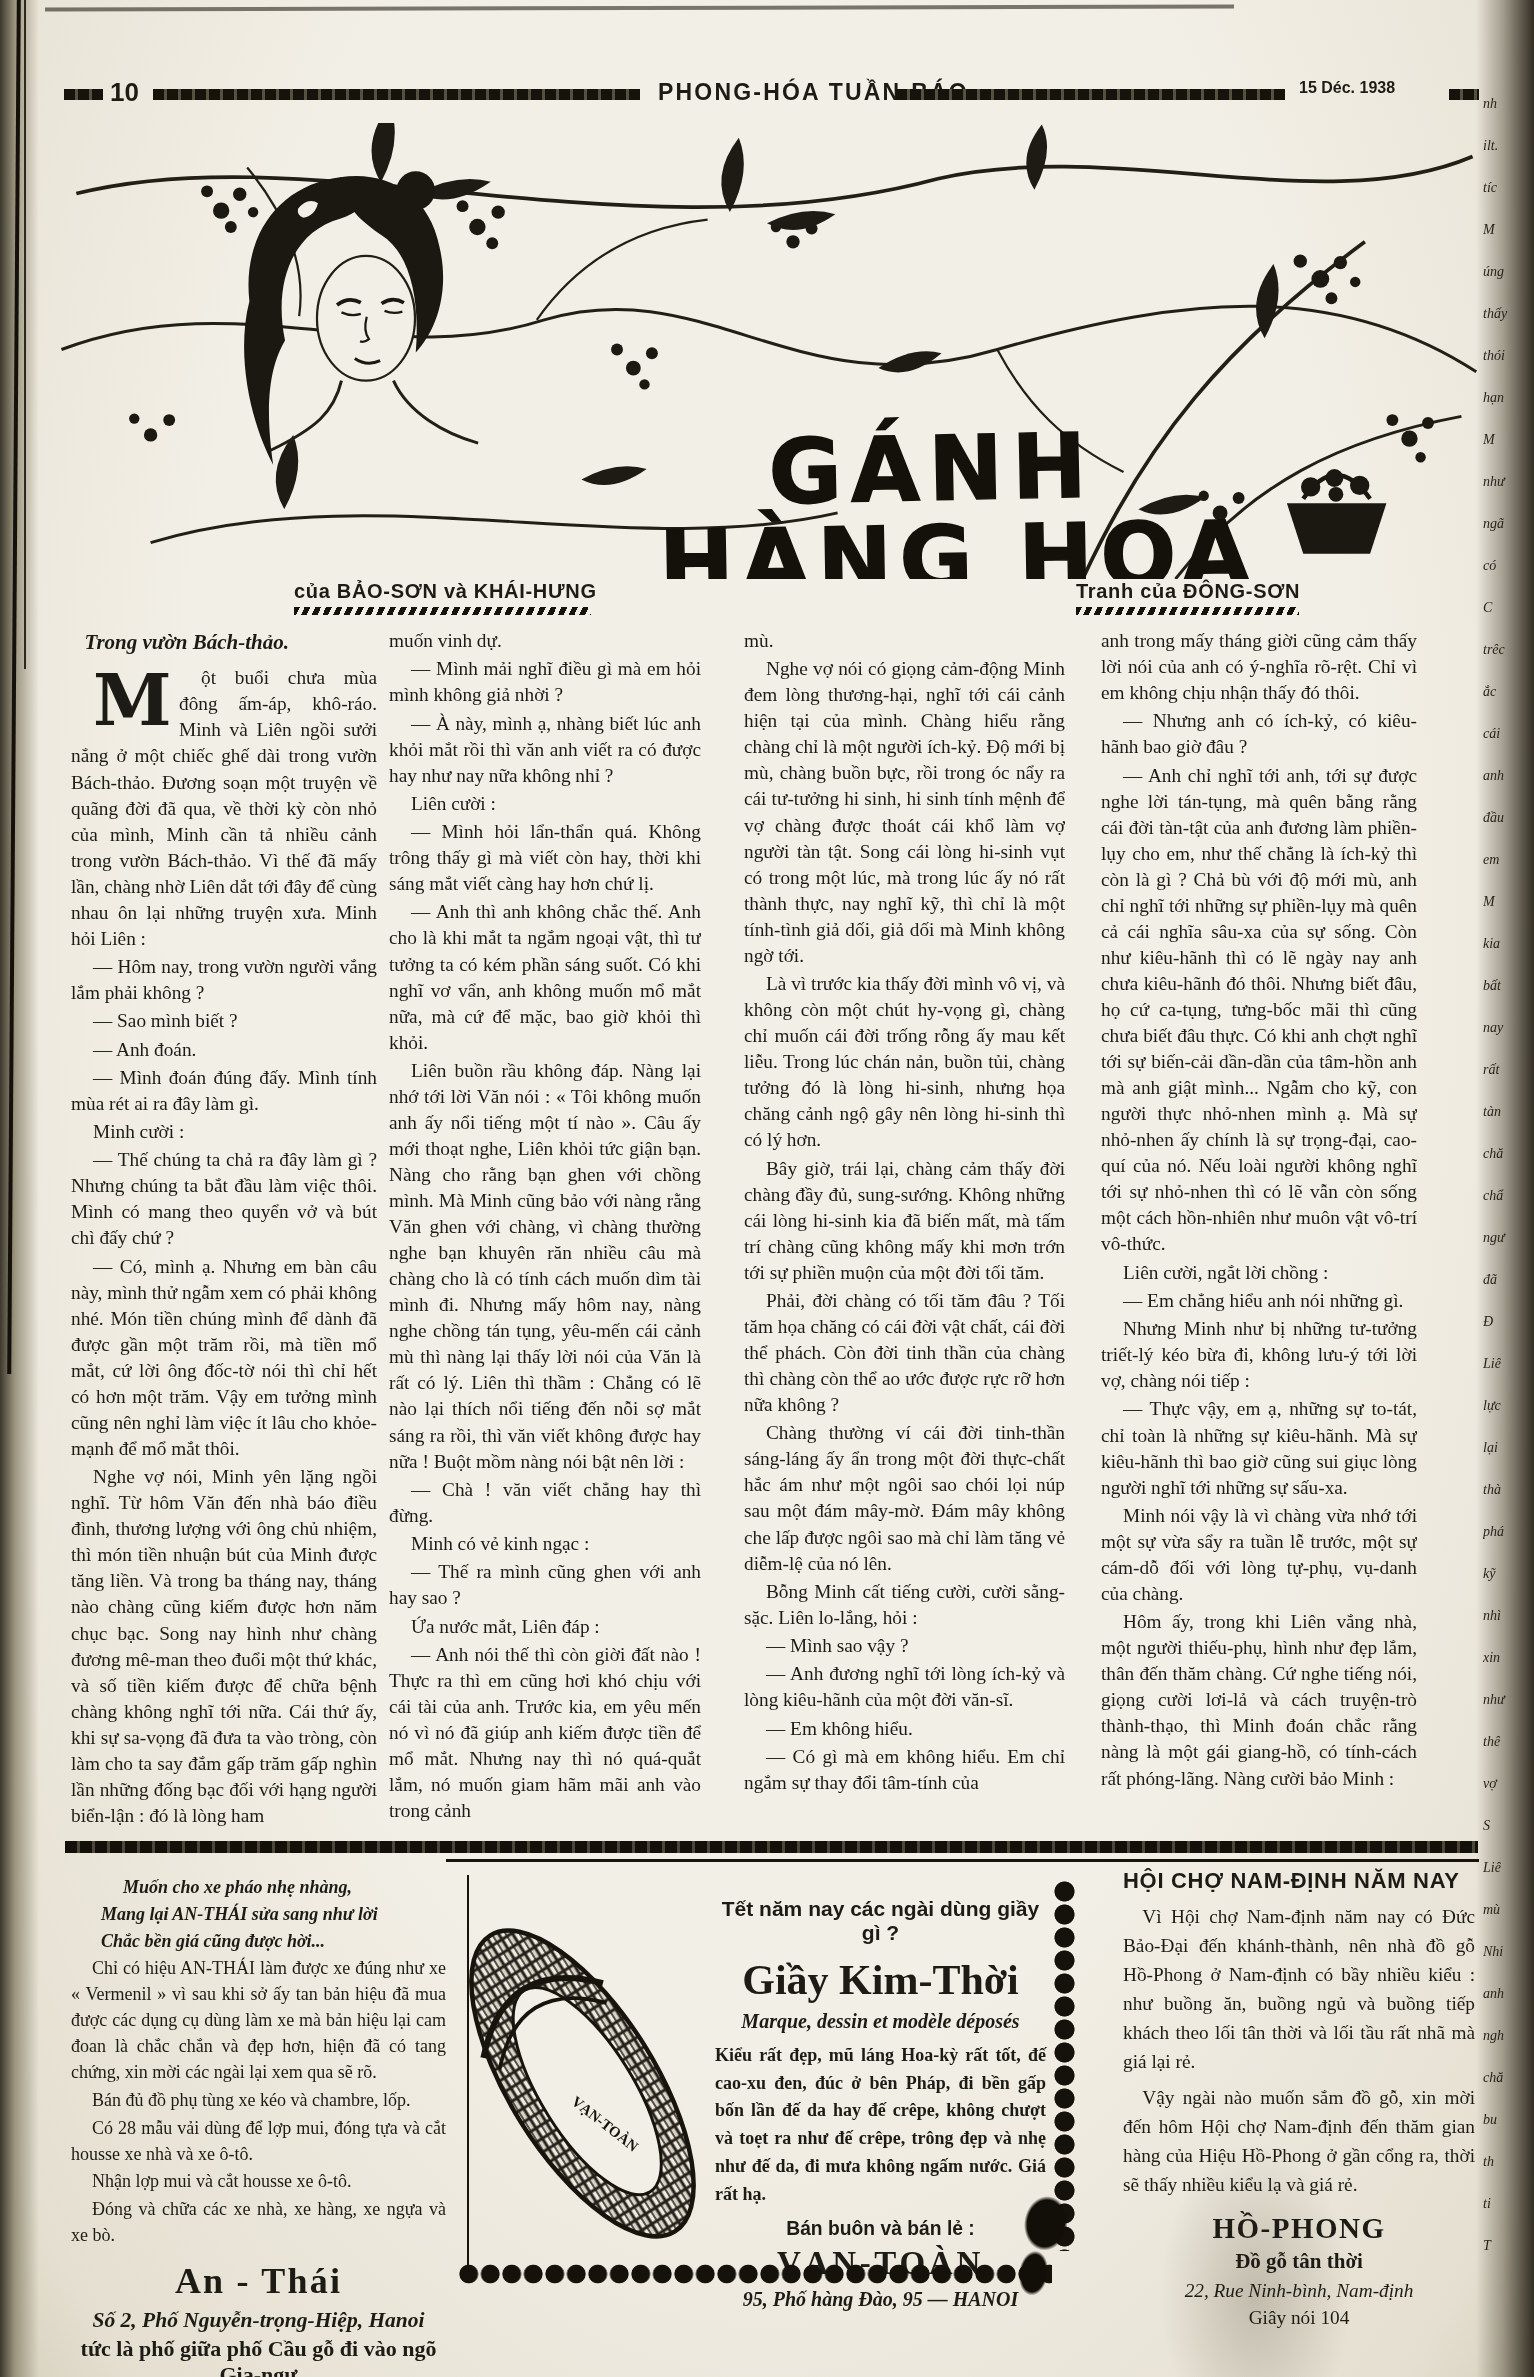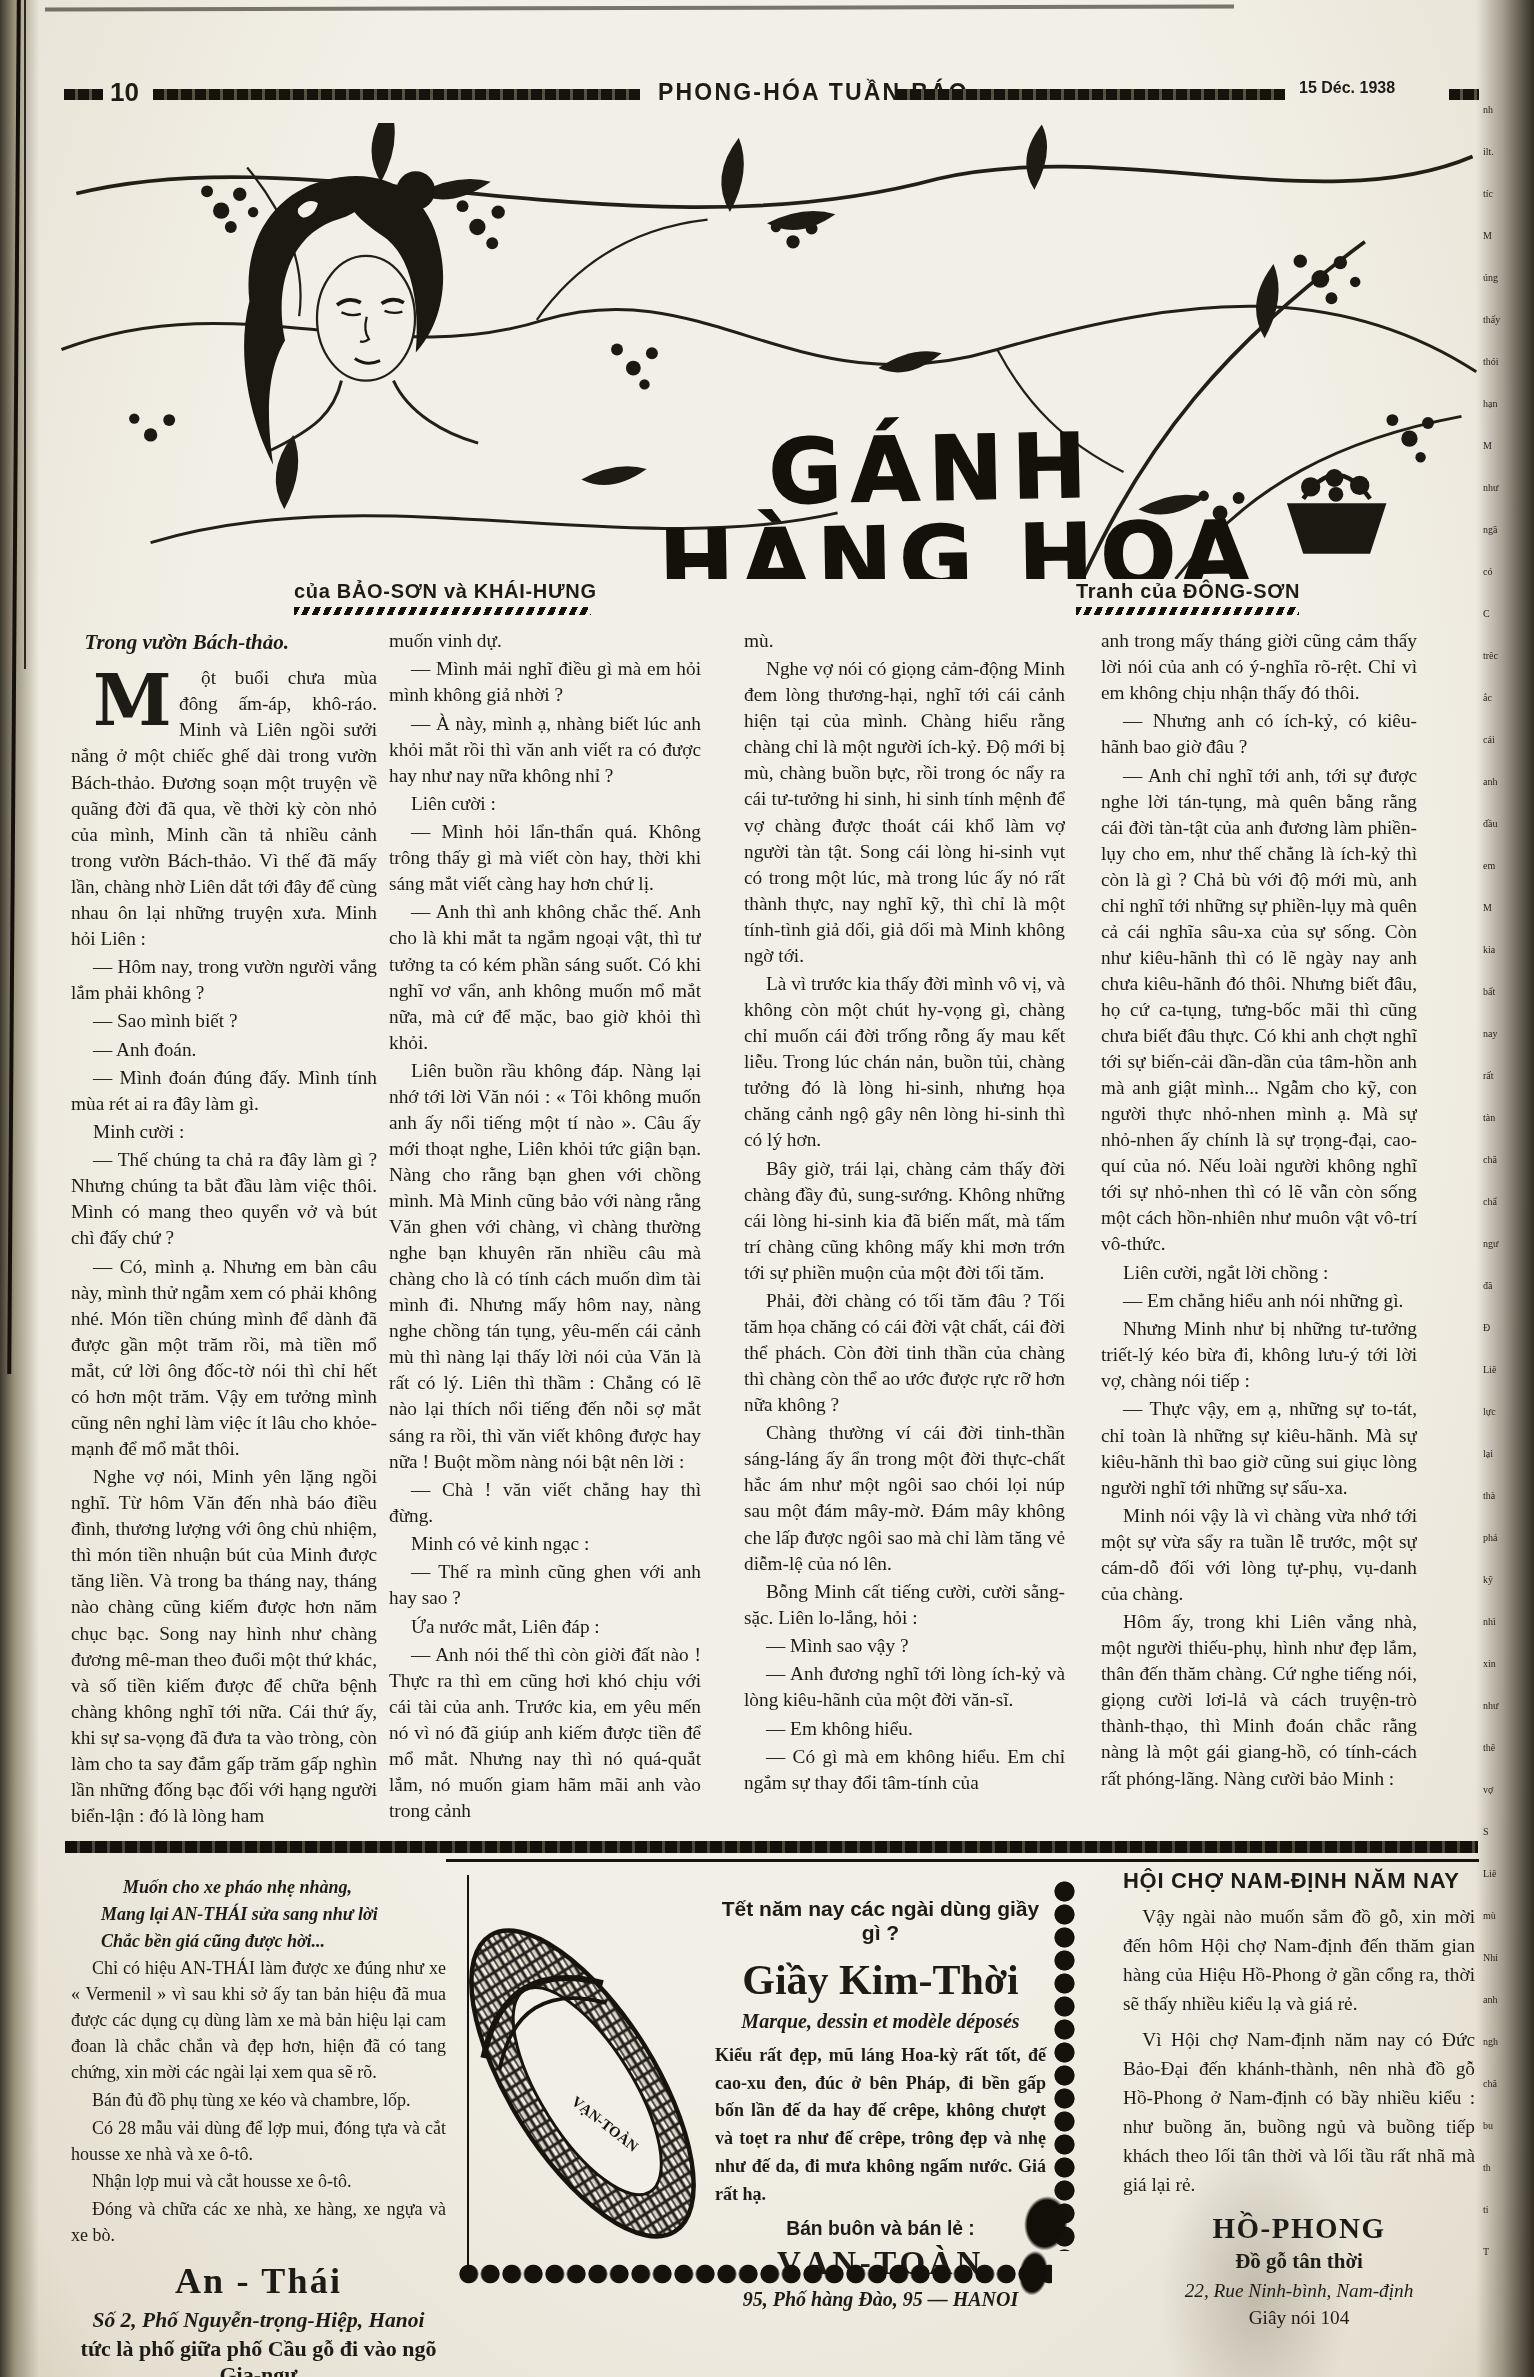--- a/index.html
+++ b/index.html
@@ -7,22 +7,22 @@
     background:radial-gradient(ellipse at 50% 38%, #f2efe6 55%, #e4dfd0 92%, #d6d0bd 100%);
     font-family:"Liberation Serif","DejaVu Serif",serif;}
   .abs{position:absolute;}
   
   .spine{left:0;top:0;width:39px;height:2377px;
     background:linear-gradient(to right,#3c382c 0%,#9b957f 38%,rgba(0,0,0,0) 100%);}
   .spine-line{left:12px;top:0;width:3.7px;height:1374px;background:#14110c;transform:rotate(.4deg);}
   .spine-line2{left:24px;top:0;width:2.2px;height:669px;background:#2c2820;}
   .torn-edge{right:0;top:0;width:59px;height:2377px;
     background:linear-gradient(to right,rgba(0,0,0,0),rgba(80,72,56,.45) 45%,#2f2a1f 100%);}
-  .edge-frags{right:6px;top:89px;width:46px;font-size:10px;line-height:42px;color:#241f16;
-    white-space:pre-line;overflow:hidden;height:2214px;}
+  .edge-frags{right:6px;top:83px;width:46px;font-size:14px;line-height:42px;color:#241f16;
+    white-space:pre-line;overflow:hidden;height:2214px;font-style:italic;}
   .topline{left:45px;top:6px;width:1189px;height:3.7px;background:rgba(20,17,10,.55);transform:rotate(-.15deg);}
   
   .hdr-bar{height:11px;top:89px;background:repeating-linear-gradient(90deg,#16130c 0 11px,#56503e 11px 14px);}
   #bar-a{left:64px;width:39px;}
   #bar-b{left:153px;width:487px;}
   #bar-c{left:896px;width:389px;}
   #bar-d{left:1449px;width:30px;}
   .hdr-num{left:110px;top:77px;font-size:26px;font-weight:bold;font-family:"Liberation Sans",sans-serif;}
   .hdr-title{left:658px;top:79px;font-size:23px;font-weight:bold;letter-spacing:2.2px;font-family:"Liberation Sans",sans-serif;}
   .hdr-date{left:1299px;top:79px;font-size:16px;font-weight:bold;font-family:"Liberation Sans",sans-serif;}
@@ -351,22 +351,22 @@
       <p class="kt-addr">95, Phố hàng Đào, 95 — HANOI</p>
     </div>
   </div>
   <div class="abs dot-col"></div>
   <div class="abs dot-row"></div>
   <div class="abs ink-blob"></div>
   <div class="abs smudge"></div>
 
   <div class="abs ad-hophong">
     <div class="hp-title">HỘI CHỢ NAM-ĐỊNH NĂM NAY</div>
+    <p class="hp-p">Vì Hội chợ Nam-định năm nay có Đức Bảo-Đại đến khánh-thành, nên nhà đồ gỗ Hồ-Phong ở Nam-định có bầy nhiều kiểu : như buồng ăn, buồng ngủ và buồng tiếp khách theo lối tân thời và lối tầu rất nhã mà giá lại rẻ.</p>
     <p class="hp-p">Vậy ngài nào muốn sắm đồ gỗ, xin mời đến hôm Hội chợ Nam-định đến thăm gian hàng của Hiệu Hồ-Phong ở gần cổng ra, thời sẽ thấy nhiều kiểu lạ và giá rẻ.</p>
-    <p class="hp-p">Vì Hội chợ Nam-định năm nay có Đức Bảo-Đại đến khánh-thành, nên nhà đồ gỗ Hồ-Phong ở Nam-định có bầy nhiều kiểu : như buồng ăn, buồng ngủ và buồng tiếp khách theo lối tân thời và lối tầu rất nhã mà giá lại rẻ.</p>
     <div class="hp-name">HỒ-PHONG</div>
     <div class="hp-tag">Đồ gỗ tân thời</div>
     <p class="hp-addr">22, Rue Ninh-bình, Nam-định</p>
     <p class="hp-phone">Giây nói 104</p>
   </div>
 
 </div>
 
 
 </body></html>

